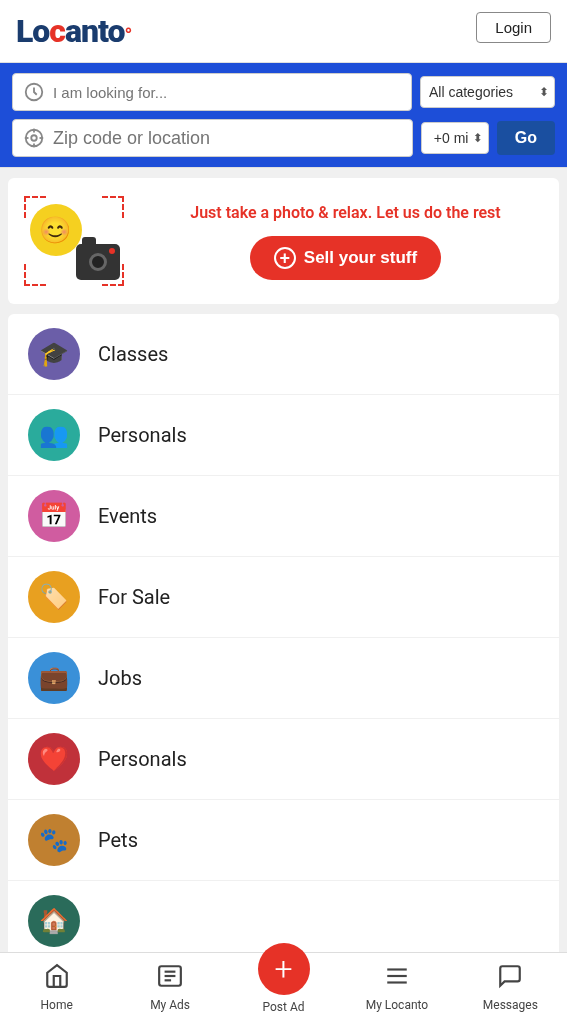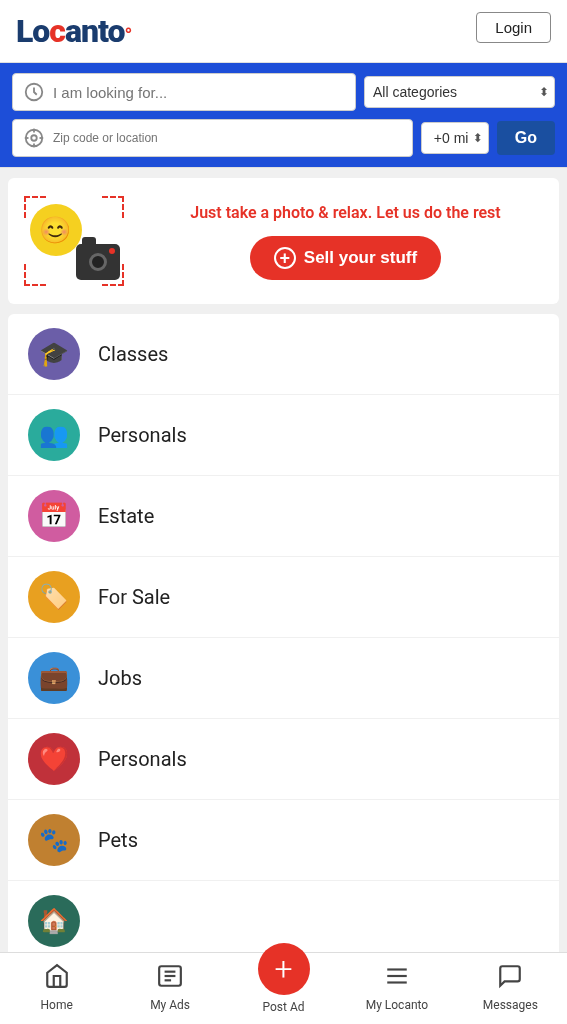--- a/index.html
+++ b/index.html
@@ -80,21 +80,21 @@
     }
     .category-select {
       border: 1.5px solid #ccc;
       border-radius: 4px;
       padding: 7px 8px;
       font-size: 14px;
       color: #333;
       background: #fff;
       appearance: none;
       -webkit-appearance: none;
-      width: 191px;
+      width: 135px;
       flex-shrink: 0;
       cursor: pointer;
     }
     .select-wrap {
       position: relative;
       flex-shrink: 0;
     }
     .select-wrap::after {
       content: '⬍';
       position: absolute;
@@ -110,21 +110,21 @@
       align-items: center;
       border: 1.5px solid #ccc;
       border-radius: 4px;
       flex: 1;
       padding: 7px 10px;
       background: #fff;
     }
     .location-input-wrap input {
       border: none;
       outline: none;
-      font-size: 12px;
+      font-size: 18px;
       color: #555;
       width: 100%;
       background: transparent;
     }
     .distance-wrap {
       position: relative;
       flex-shrink: 0;
     }
     .distance-select {
       border: 1.5px solid #ccc;
@@ -454,21 +454,21 @@
 <div class="category-item">
       <div class="cat-icon" style="background: rgb(107, 94, 168);">🎓</div>
       <span class="cat-label">Classes</span>
     </div>
     <div class="category-item">
       <div class="cat-icon" style="background: rgb(42, 171, 156);">👥</div>
       <span class="cat-label">Personals</span>
     </div>
     <div class="category-item">
       <div class="cat-icon" style="background: rgb(208, 92, 160);">📅</div>
-      <span class="cat-label">Estate</span>
+      <span class="cat-label">Events</span>
     </div>
     <div class="category-item">
       <div class="cat-icon" style="background: rgb(232, 160, 32);">🏷️</div>
       <span class="cat-label">For Sale</span>
     </div>
     <div class="category-item">
       <div class="cat-icon" style="background: rgb(58, 144, 216);">💼</div>
       <span class="cat-label">Jobs</span>
     </div>
     <div class="category-item">

